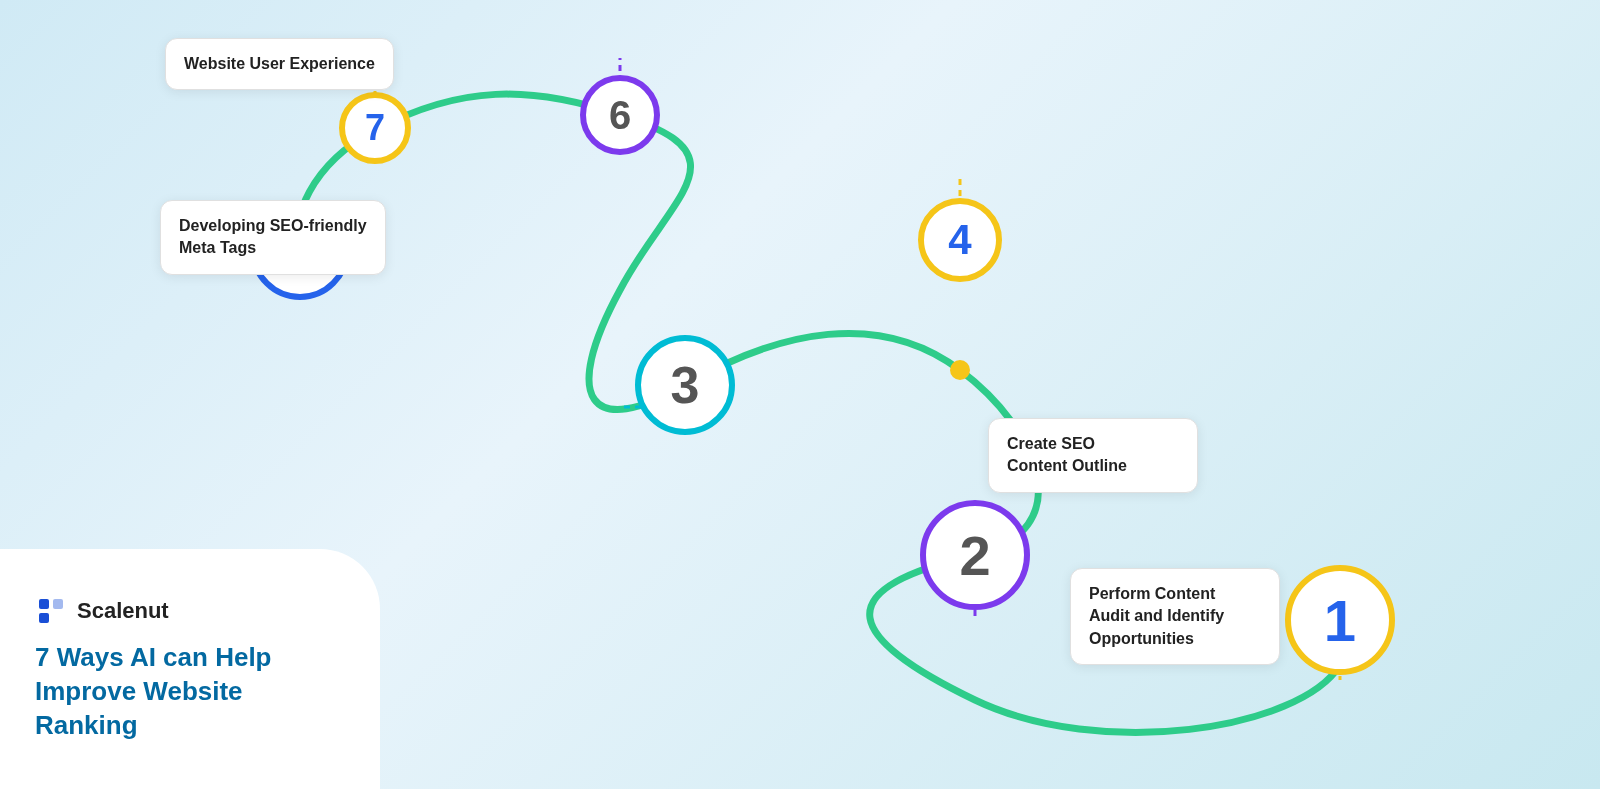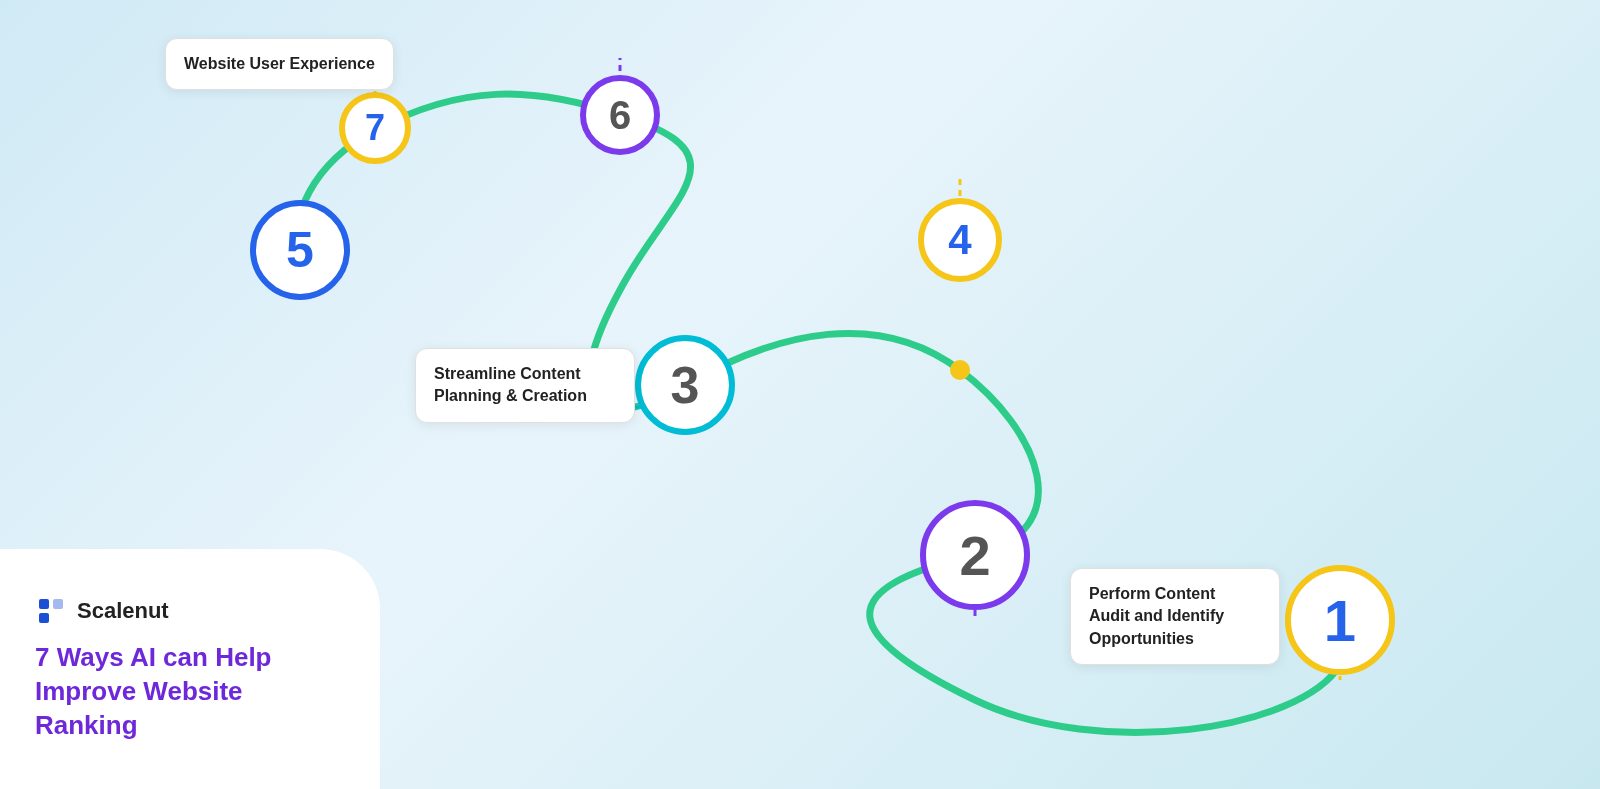--- a/index.html
+++ b/index.html
@@ -111,21 +111,21 @@
 
     .brand-name {
       font-size: 22px;
       font-weight: 700;
       color: #222;
     }
 
     .tagline {
       font-size: 26px;
       font-weight: 800;
-      color: #6d28d9;
+      color: #0369a1;
       line-height: 1.3;
     }
   </style>
 </head>
 <body>
 
 <div class="background">
 
   <svg class="path-svg" viewBox="0 0 1600 789" xmlns="http://www.w3.org/2000/svg">
 
@@ -187,26 +187,29 @@
   <div class="step-circle yellow" style="width:110px;height:110px;left:1285px;top:565px;font-size:58px;color:#2563eb;">
     <span>1</span>
   </div>
 
   <div class="label-box" style="top:38px;left:165px;min-width:190px;">
     <span>Website User
 Experience</span>
   </div>
 
 
-
-
-  <div class="label-box" style="top:348px;left:415px;min-width:220px;">
-    <span>Streamline Content<br>Planning &amp; Creation</span>
-  </div>
-
+  <div class="label-box" style="top:200px;left:160px;min-width:220px;">
+    <span>Developing SEO-friendly<br>Meta Tags</span>
+  </div>
+
+
+
+  <div class="label-box" style="top:418px;left:988px;min-width:210px;">
+    <span>Create SEO<br>Content Outline</span>
+  </div>
 
   <div class="label-box" style="top:568px;left:1070px;min-width:210px;">
     <span>Perform Content<br>Audit and Identify<br>Opportunities</span>
   </div>
 
   <div class="bottom-card">
     <div class="brand-row">
 
       <svg class="brand-icon" viewBox="0 0 32 32" fill="none" xmlns="http://www.w3.org/2000/svg">
         <rect x="4" y="4" width="10" height="10" rx="2" fill="#1a4fd6"></rect>

